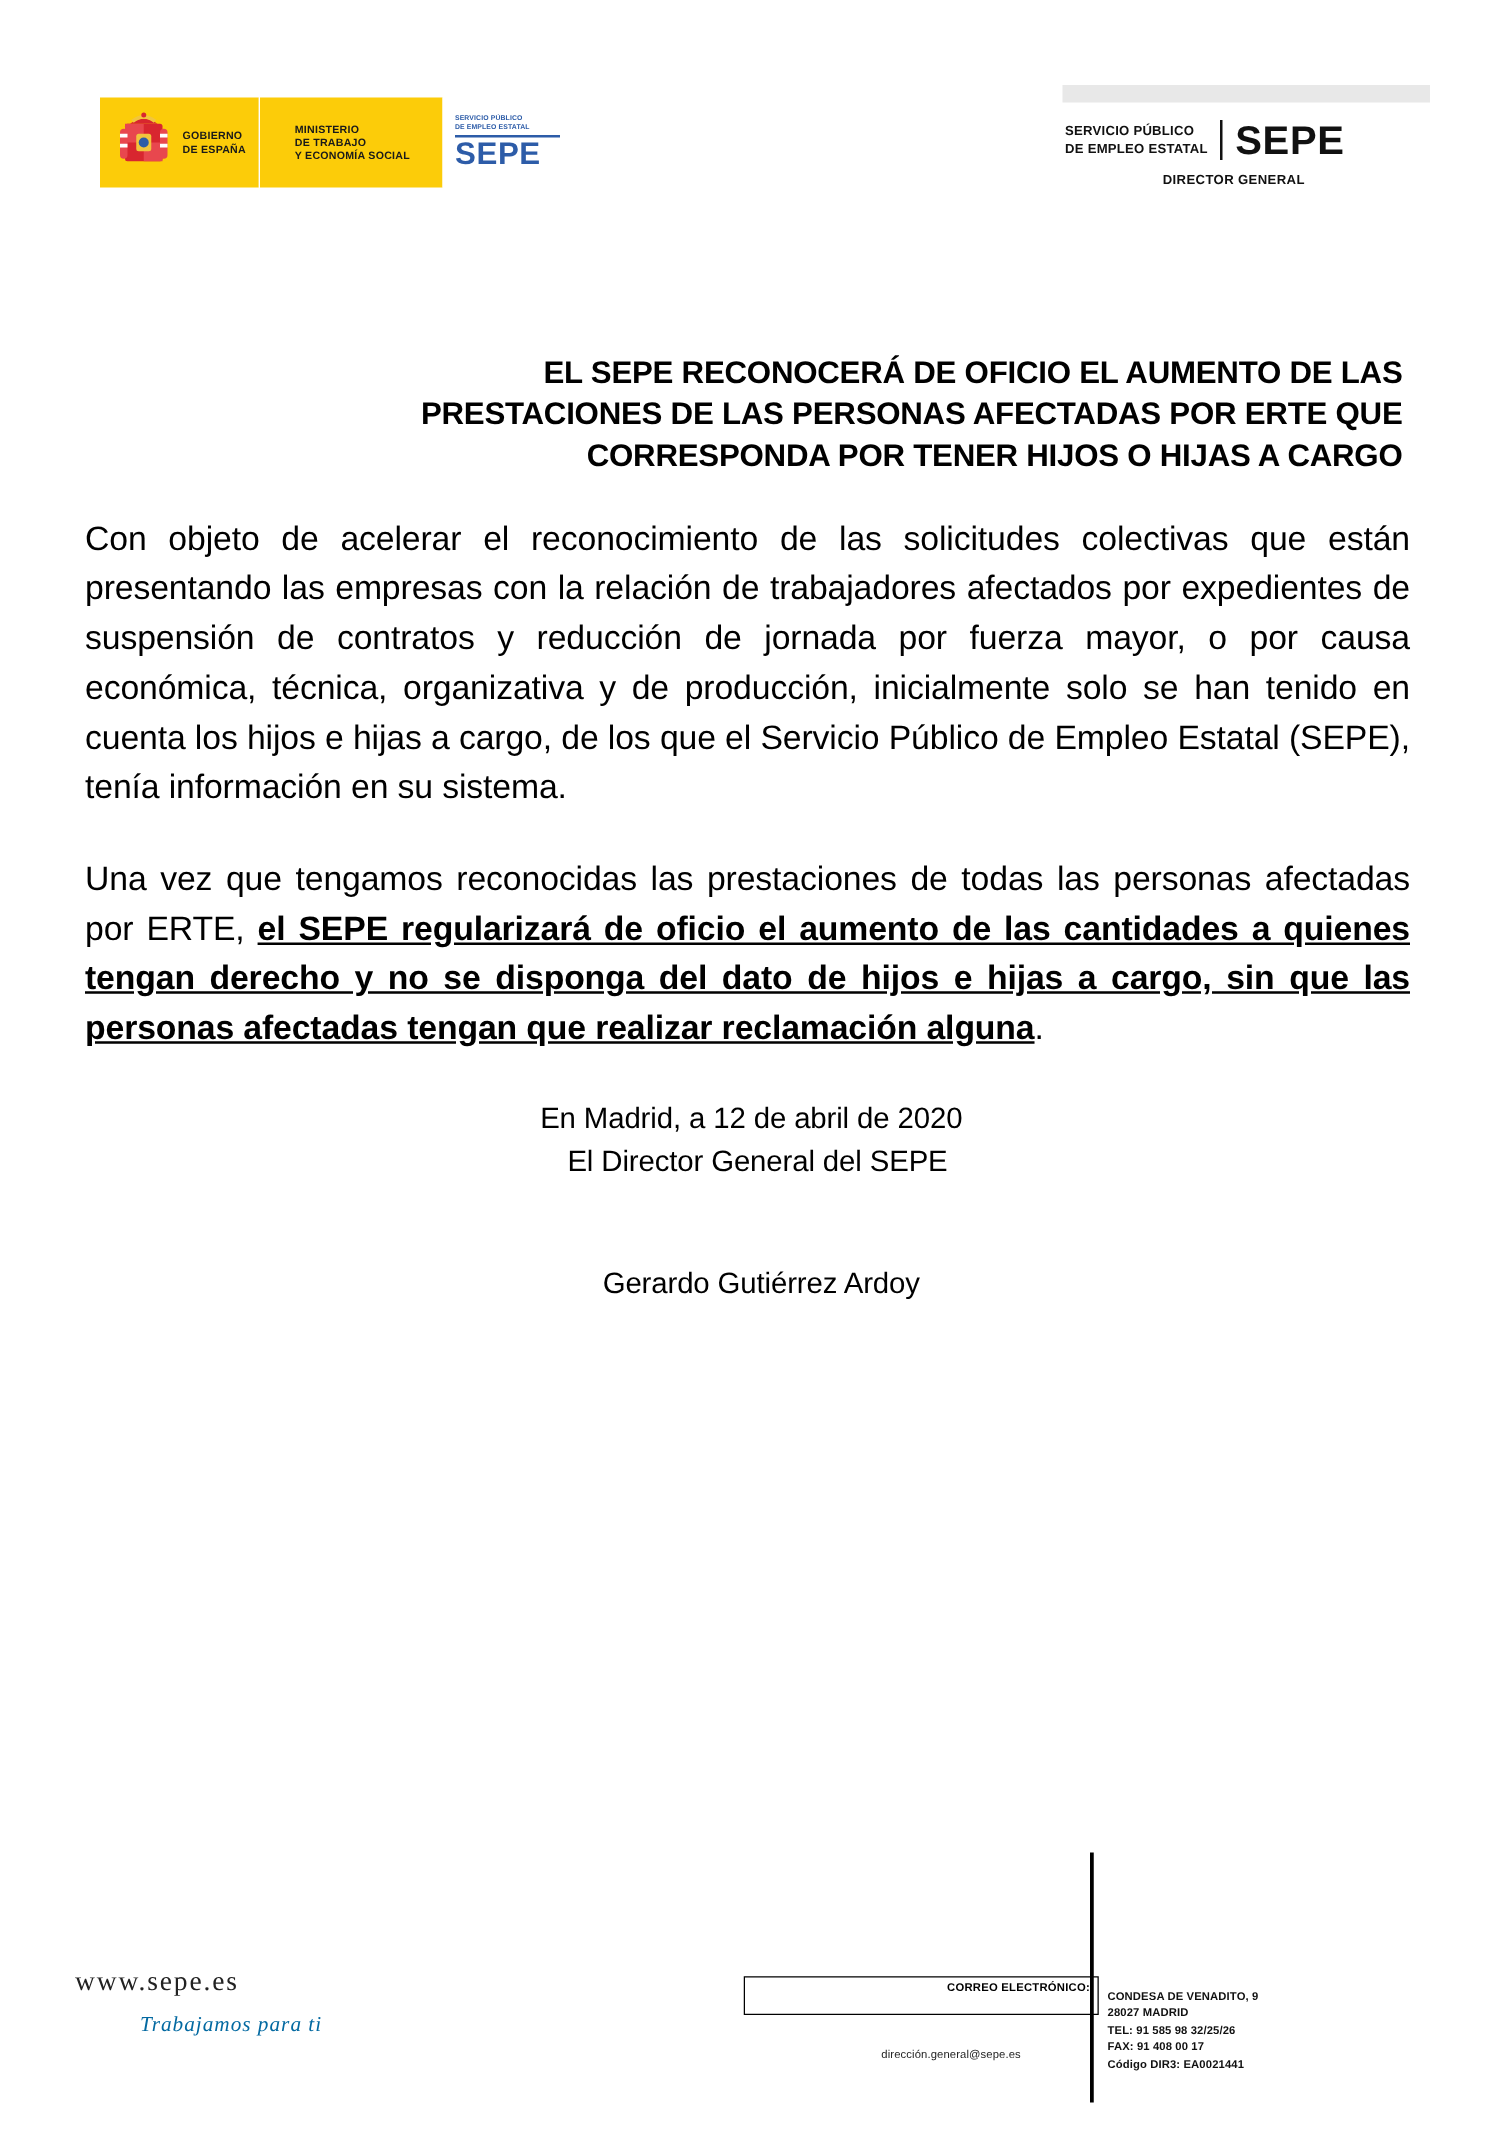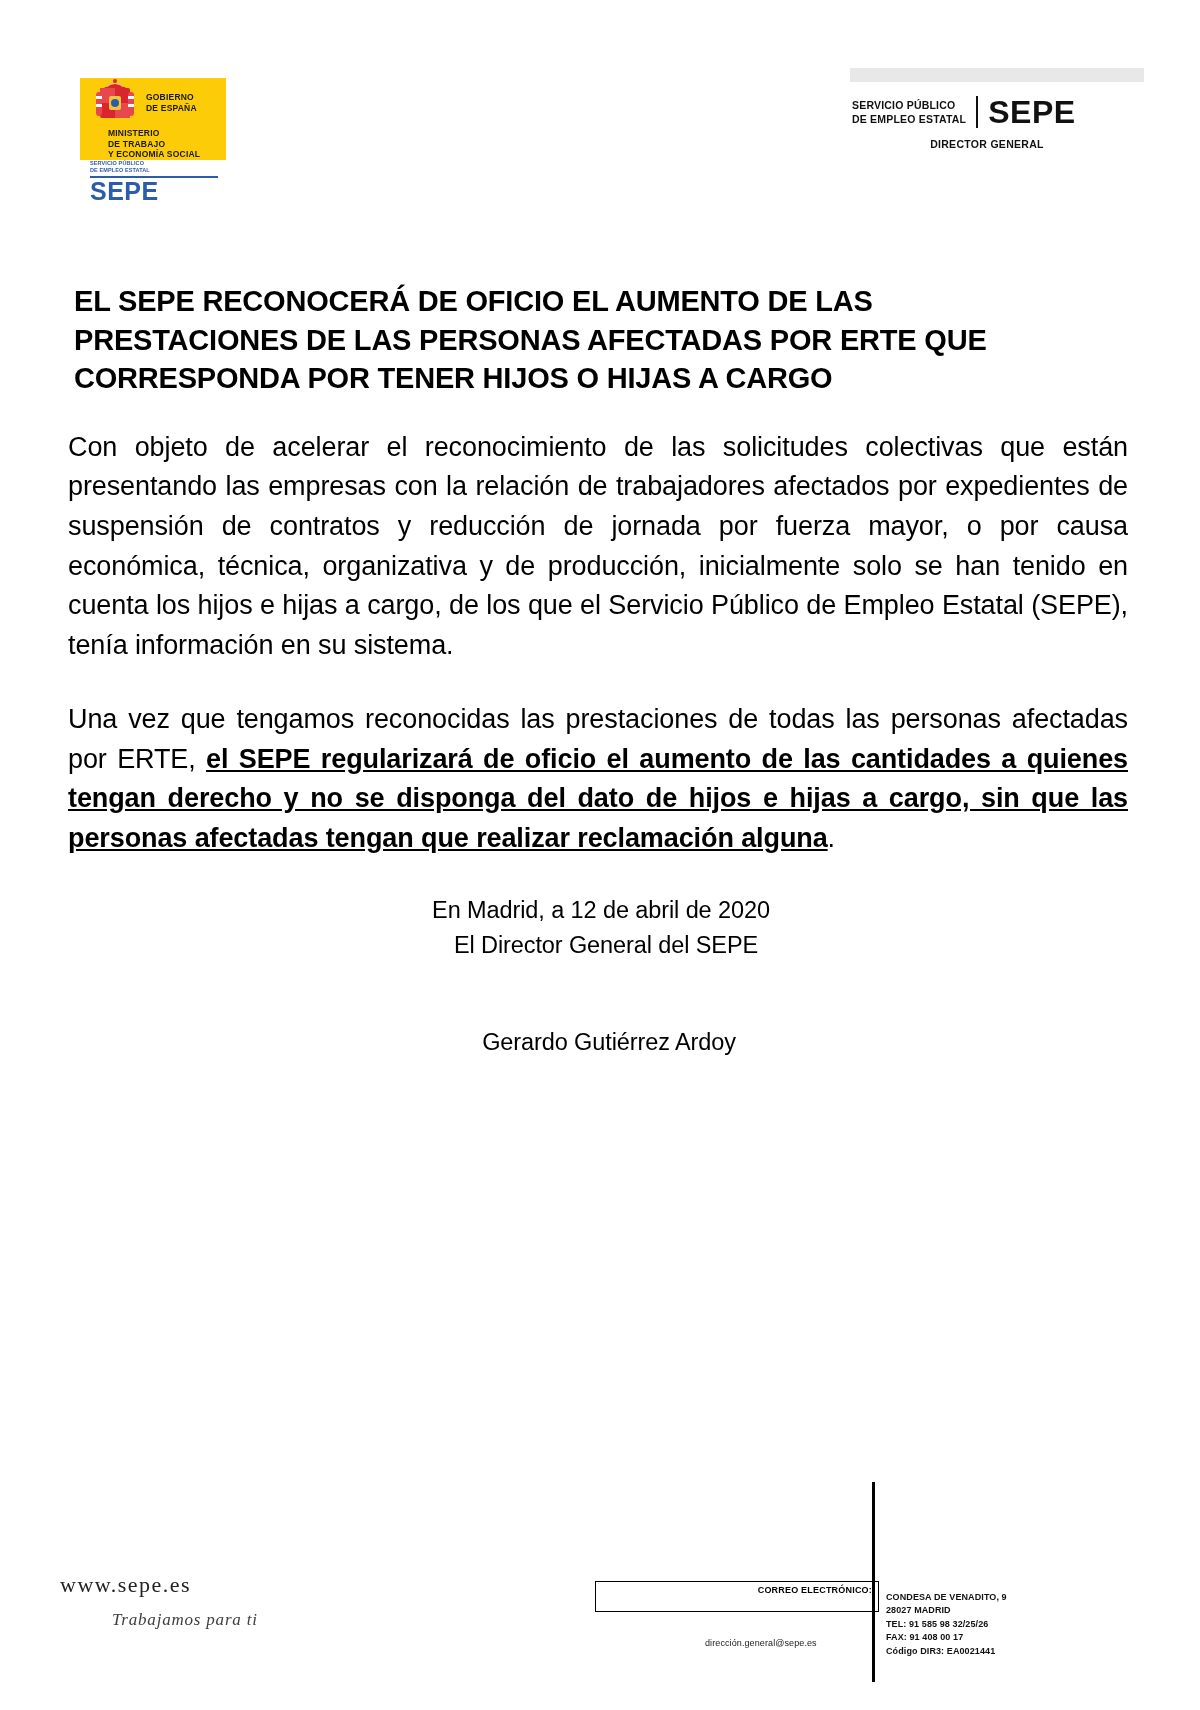--- a/index.html
+++ b/index.html
@@ -11,21 +11,21 @@
     position:relative;
     overflow:hidden;
   }
   .page { position:absolute; inset:0; }
 
   
   .header { position:absolute; top:0; left:0; right:0; height:200px; }
 
   .logo-block {
     position:absolute; left:80px; top:78px;
-    display:flex; align-items:stretch; height:72px;flex-direction:column;
+    display:flex; align-items:stretch; height:72px;
   }
   .logo-yellow {
     background:#FCCC09;
     display:flex; align-items:center;
     padding:0 10px 0 14px;
   }
   .coat {
     width:42px; height:50px;
     position:relative;
     margin-right:10px;
@@ -82,22 +82,22 @@
   .hdr-role {
     margin-top:10px; padding-left:8px;
     font-size:10.5px; font-weight:700; letter-spacing:.3px;
     text-align:center; width:270px; color:#111;
   }
 
   
   .content { position:absolute; left:68px; right:72px; top:282px; }
 
   .doc-title {
-    text-align:left;
-    font-size:29px;
+    text-align:right;
+    font-size:25px;
     font-weight:700;
     line-height:1.33;
     letter-spacing:-.2px;
     margin:0 0 30px 0;
     padding:0 6px;
   }
 
   p.para {
     font-size:27px;
     line-height:1.47;
@@ -120,21 +120,21 @@
   
   .footer { position:absolute; left:0; right:0; bottom:0; height:250px; }
   .foot-web {
     position:absolute; left:60px; bottom:112px;
     font-family:"Liberation Serif", serif;
     font-size:22px; color:#222; letter-spacing:1.5px;
   }
   .foot-slogan {
     position:absolute; left:112px; bottom:80px;
     font-family:"Liberation Serif", serif;
-    font-style:italic; font-size:17px; color:#404040; letter-spacing:.8px;
+    font-style:italic; font-size:17px; color:#0369a1; letter-spacing:.8px;
   }
   .foot-mailbox {
     position:absolute; left:595px; bottom:98px;
     width:270px; border:1px solid #000;
     padding:3px 6px 16px 6px;
     text-align:right;
     font-size:9px; font-weight:700; letter-spacing:.2px;
   }
   .foot-mail {
     position:absolute; left:705px; bottom:62px;

